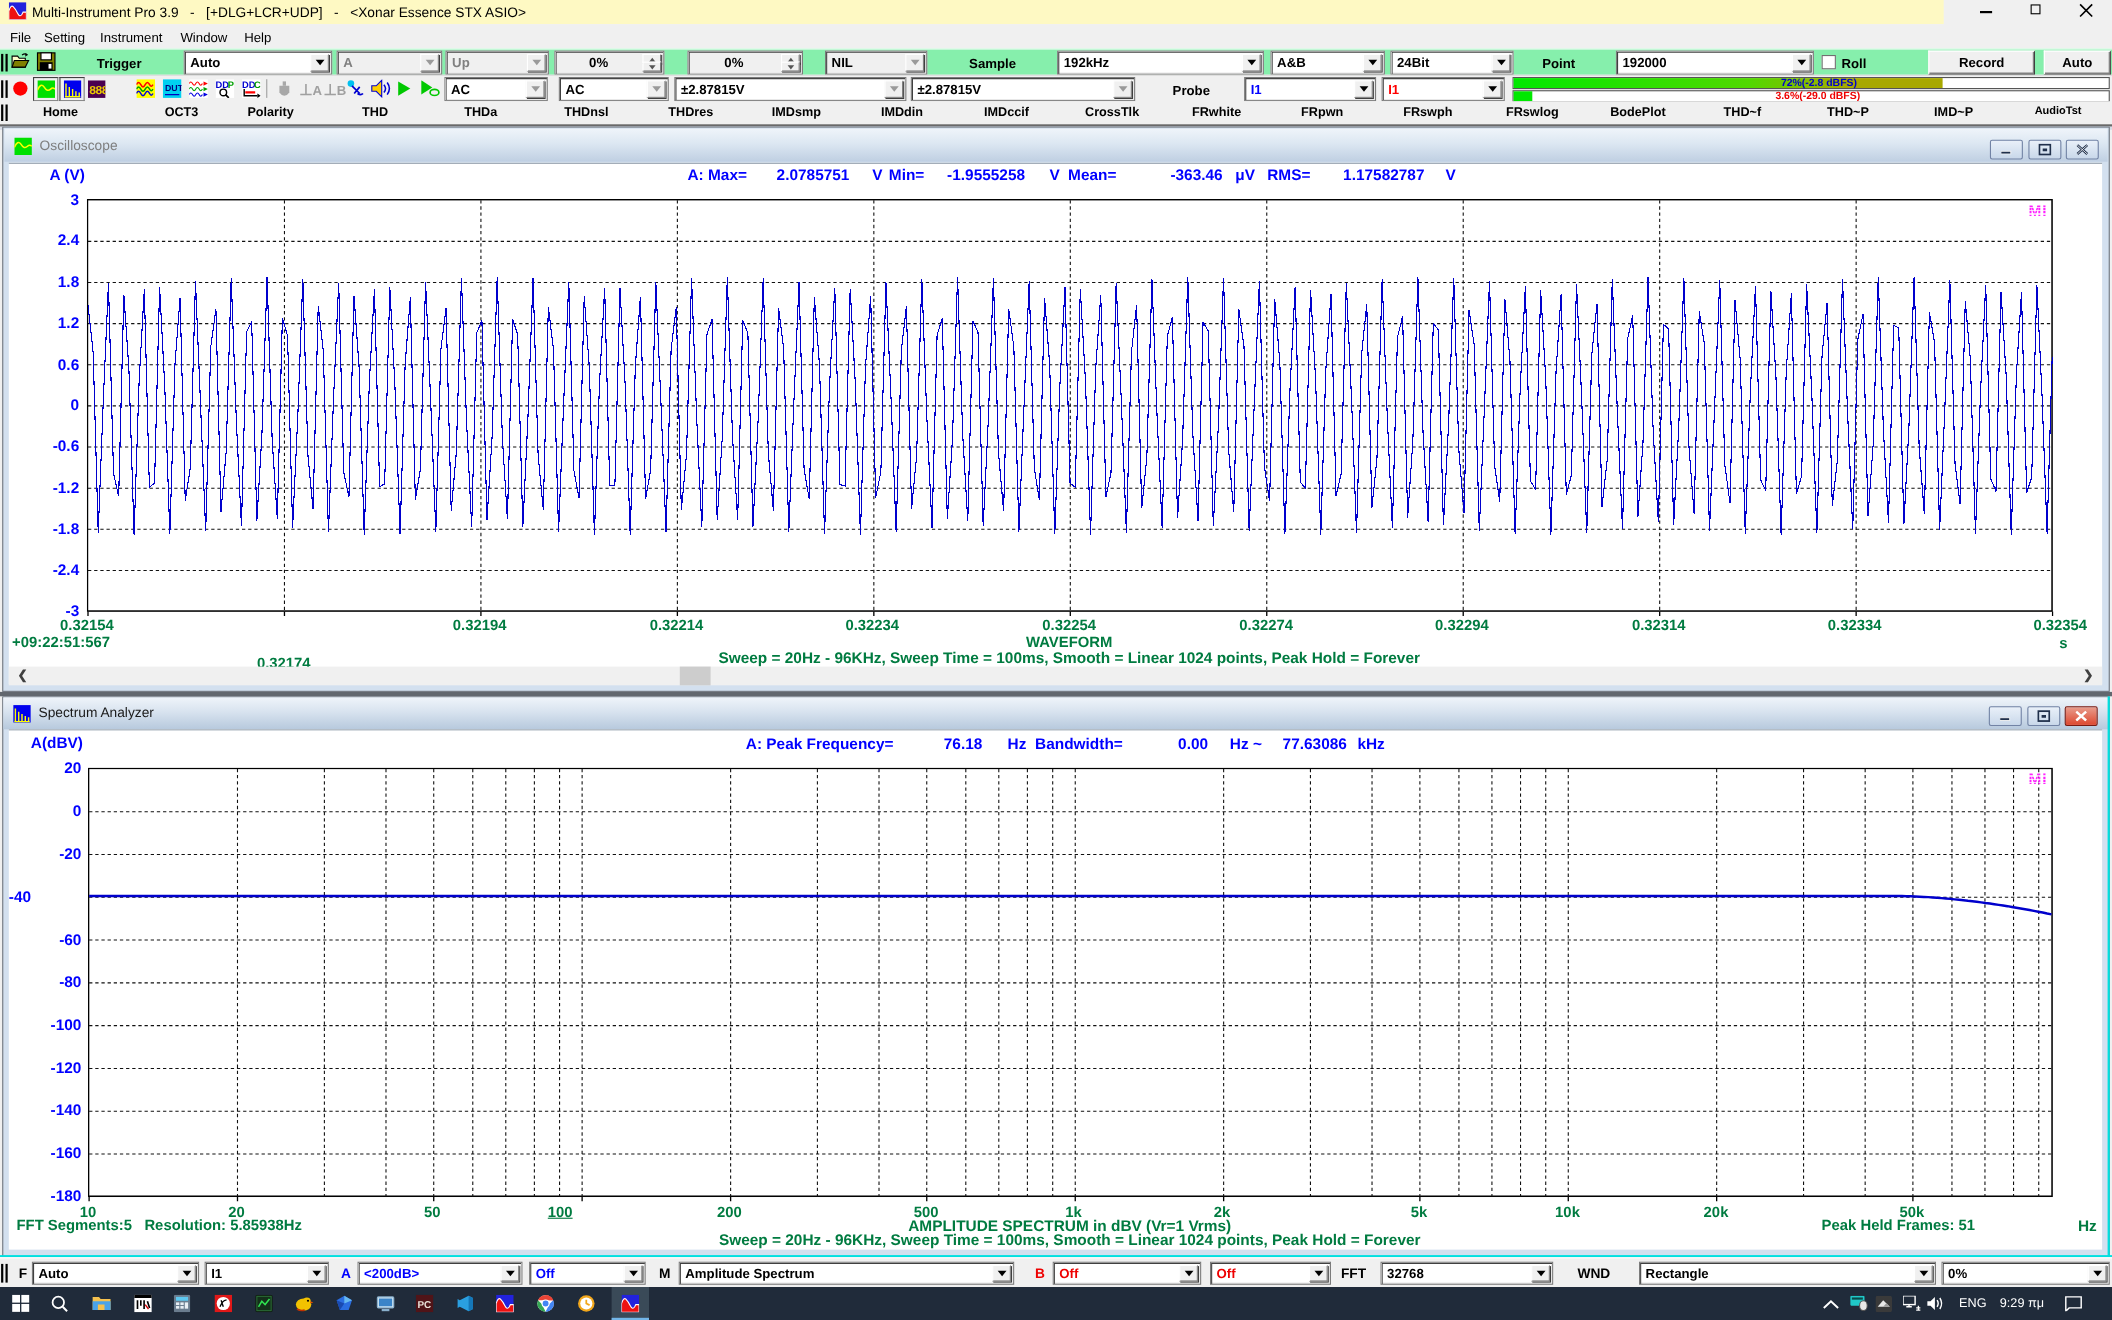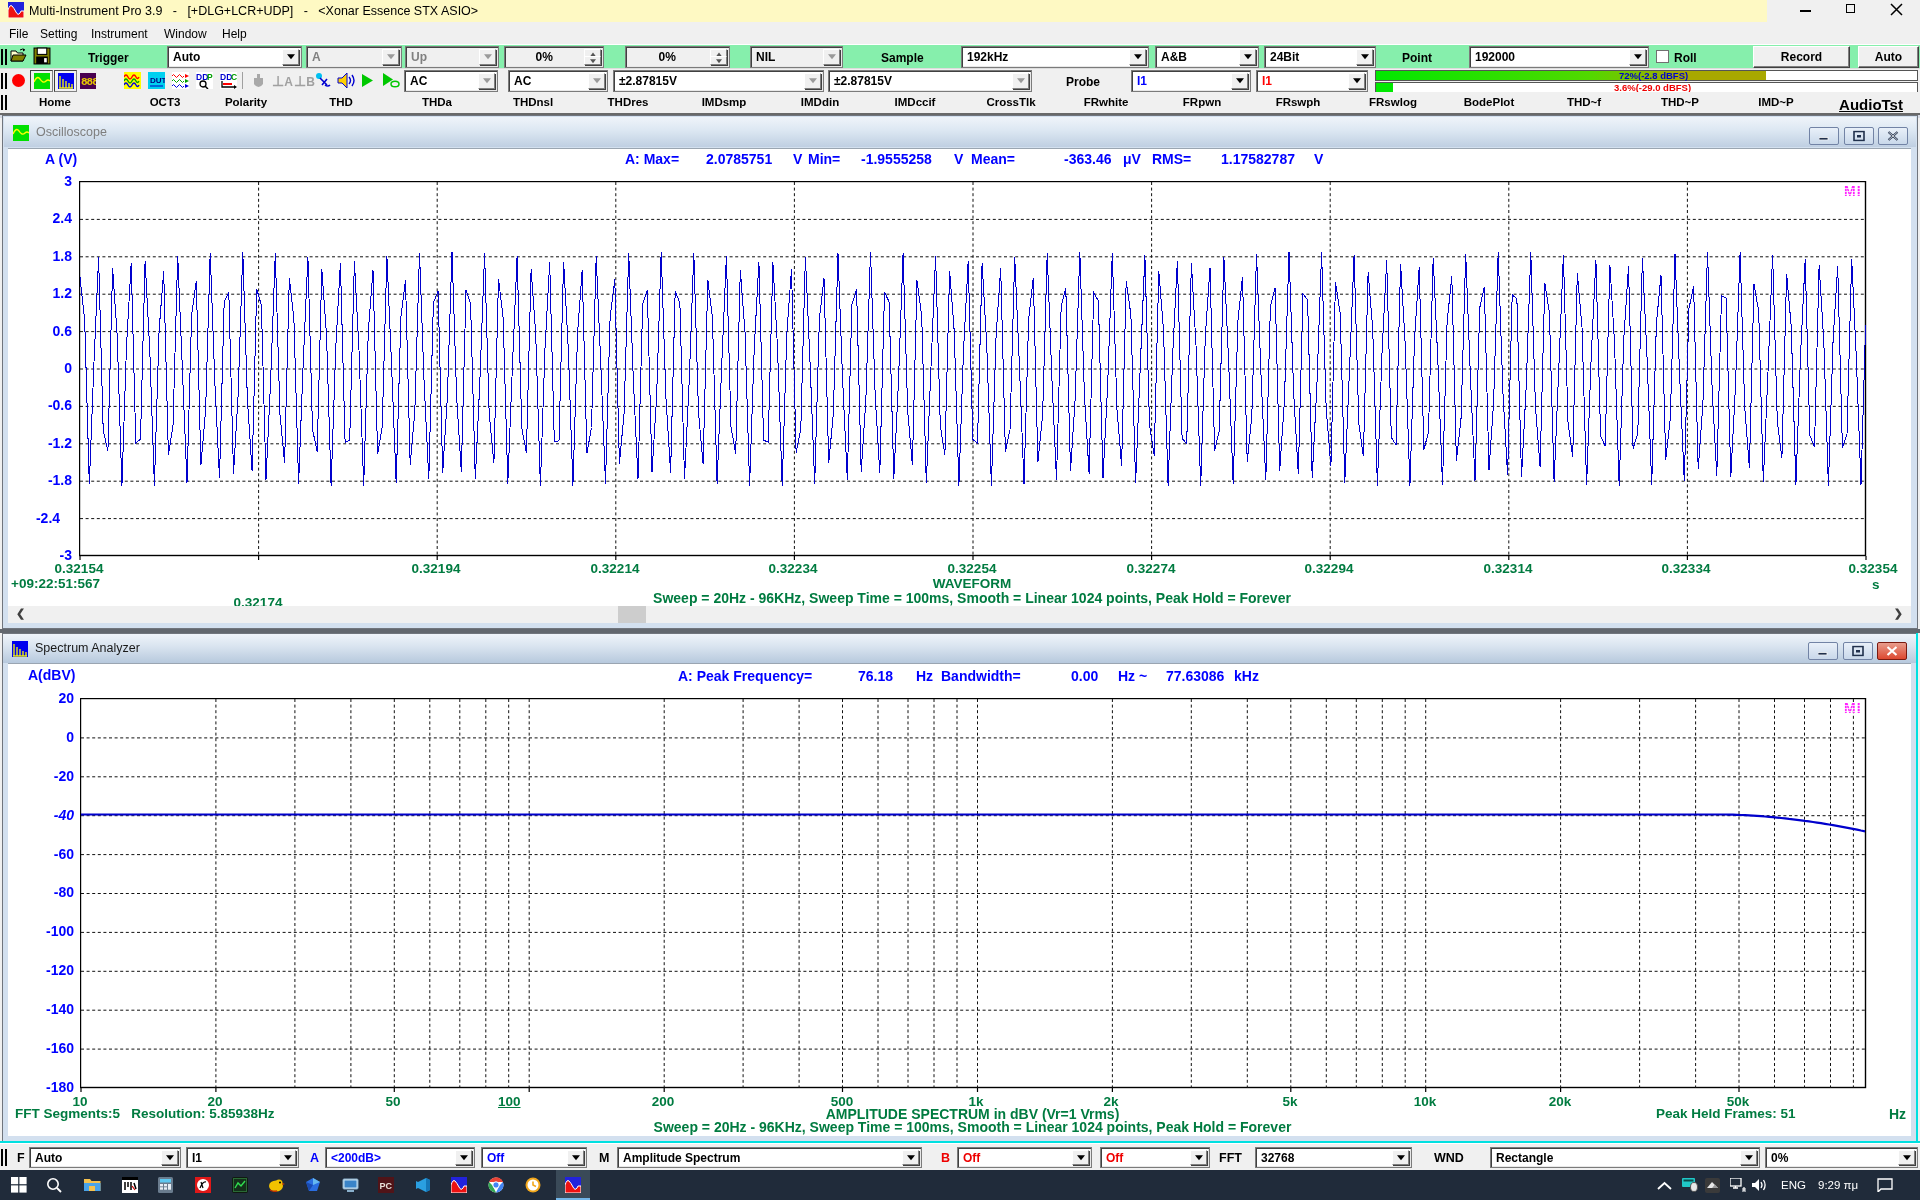--- a/index.html
+++ b/index.html
@@ -254,21 +254,21 @@
 <div class="abs b" style="left:915px;top:4px;transform:translateX(-50%);font-size:11.5px;">IMDccif</div>
 <div class="abs b" style="left:1011px;top:4px;transform:translateX(-50%);font-size:11.5px;">CrossTlk</div>
 <div class="abs b" style="left:1106px;top:4px;transform:translateX(-50%);font-size:11.5px;">FRwhite</div>
 <div class="abs b" style="left:1202px;top:4px;transform:translateX(-50%);font-size:11.5px;">FRpwn</div>
 <div class="abs b" style="left:1298px;top:4px;transform:translateX(-50%);font-size:11.5px;">FRswph</div>
 <div class="abs b" style="left:1393px;top:4px;transform:translateX(-50%);font-size:11.5px;">FRswlog</div>
 <div class="abs b" style="left:1489px;top:4px;transform:translateX(-50%);font-size:11.5px;">BodePlot</div>
 <div class="abs b" style="left:1584px;top:4px;transform:translateX(-50%);font-size:11.5px;">THD~f</div>
 <div class="abs b" style="left:1680px;top:4px;transform:translateX(-50%);font-size:11.5px;">THD~P</div>
 <div class="abs b" style="left:1776px;top:4px;transform:translateX(-50%);font-size:11.5px;">IMD~P</div>
-<div class="abs b" style="left:1871px;top:4px;transform:translateX(-50%);font-size:15px;text-decoration:underline;">AudioTst</div>
+<div class="abs b" style="left:1871px;top:4px;transform:translateX(-50%);font-size:10px;">AudioTst</div>
 </div>
 <div class="abs" style="left:0;top:113px;width:1920px;height:2px;background:#696969;"></div>
 <div class="abs" style="left:0;top:115px;width:1920px;height:3px;background:#8b9dc3;opacity:0.25;"></div>
 <div class="abs" style="left:2px;top:115px;width:1916px;height:514px;background:#d3e0ef;border:1px solid #70757d;">
 <div class="abs" style="left:1px;top:1px;right:1px;height:30px;background:linear-gradient(#eff4fa,#dce7f2 45%,#bfcfe2);">
 <div class="abs" style="left:9px;top:8px;"><svg width="16" height="16" viewBox="0 0 16 16">
           <rect width="16" height="16" fill="#00e000"></rect>
           <path d="M0 9 Q3 2 6 6 Q9 11 12 8 Q14 6 16 8" fill="none" stroke="#ffff00" stroke-width="1.4"></path>
         </svg></div>
 <div class="abs" style="left:32px;top:8px;font-size:12.5px;color:#7e7e7e;">Oscilloscope</div>
@@ -306,21 +306,21 @@
 <div class="bluelbl" style="left:1306px;top:2px;font-size:14px;">V</div>
 <div class="bluelbl" style="left:0;top:24px;width:64px;text-align:right;">3</div>
 <div class="bluelbl" style="left:0;top:61px;width:64px;text-align:right;">2.4</div>
 <div class="bluelbl" style="left:0;top:99px;width:64px;text-align:right;">1.8</div>
 <div class="bluelbl" style="left:0;top:136px;width:64px;text-align:right;">1.2</div>
 <div class="bluelbl" style="left:0;top:174px;width:64px;text-align:right;">0.6</div>
 <div class="bluelbl" style="left:0;top:211px;width:64px;text-align:right;">0</div>
 <div class="bluelbl" style="left:0;top:248px;width:64px;text-align:right;">-0.6</div>
 <div class="bluelbl" style="left:0;top:286px;width:64px;text-align:right;">-1.2</div>
 <div class="bluelbl" style="left:0;top:323px;width:64px;text-align:right;">-1.8</div>
-<div class="bluelbl" style="left:0;top:361px;width:64px;text-align:center;padding-left:16px;">-2.4</div>
+<div class="bluelbl" style="left:0;top:361px;width:64px;text-align:right;padding-left:16px;">-2.4</div>
 <div class="bluelbl" style="left:0;top:398px;width:64px;text-align:right;">-3</div>
 <svg class="abs" style="left:71px;top:32px;" width="1788" height="381">
 <rect x="0.5" y="0.5" width="1786" height="374" fill="#fff" stroke="#000" stroke-width="1.4"></rect>
 <g transform="translate(1,1)">
           <line x1="178.6" y1="0" x2="178.6" y2="374" class="g"></line>
 <line x1="357.2" y1="0" x2="357.2" y2="374" class="g"></line>
 <line x1="535.8" y1="0" x2="535.8" y2="374" class="g"></line>
 <line x1="714.4" y1="0" x2="714.4" y2="374" class="g"></line>
 <line x1="893.0" y1="0" x2="893.0" y2="374" class="g"></line>
 <line x1="1071.6" y1="0" x2="1071.6" y2="374" class="g"></line>
@@ -411,21 +411,21 @@
 <div class="bluelbl" style="left:850px;top:4px;font-size:14px;">76.18</div>
 <div class="bluelbl" style="left:908px;top:4px;font-size:14px;">Hz</div>
 <div class="bluelbl" style="left:933px;top:4px;font-size:14px;">Bandwidth=</div>
 <div class="bluelbl" style="left:1063px;top:4px;font-size:14px;">0.00</div>
 <div class="bluelbl" style="left:1110px;top:4px;font-size:14px;">Hz ~</div>
 <div class="bluelbl" style="left:1158px;top:4px;font-size:14px;">77.63086</div>
 <div class="bluelbl" style="left:1226px;top:4px;font-size:14px;">kHz</div>
 <div class="bluelbl" style="left:0;top:26px;width:66px;text-align:right;">20</div>
 <div class="bluelbl" style="left:0;top:65px;width:66px;text-align:right;">0</div>
 <div class="bluelbl" style="left:0;top:104px;width:66px;text-align:right;">-20</div>
-<div class="bluelbl" style="left:0;top:143px;width:66px;text-align:right;font-style:italic;">-40</div>
+<div class="bluelbl" style="left:0;top:143px;width:66px;text-align:left;">-40</div>
 <div class="bluelbl" style="left:0;top:182px;width:66px;text-align:right;">-60</div>
 <div class="bluelbl" style="left:0;top:220px;width:66px;text-align:right;">-80</div>
 <div class="bluelbl" style="left:0;top:259px;width:66px;text-align:right;">-100</div>
 <div class="bluelbl" style="left:0;top:298px;width:66px;text-align:right;">-120</div>
 <div class="bluelbl" style="left:0;top:337px;width:66px;text-align:right;">-140</div>
 <div class="bluelbl" style="left:0;top:376px;width:66px;text-align:right;">-160</div>
 <div class="bluelbl" style="left:0;top:415px;width:66px;text-align:right;">-180</div>
 <svg class="abs" style="left:72px;top:34px;" width="1787" height="396">
 <rect x="0.5" y="0.5" width="1785" height="389" fill="#fff" stroke="#000" stroke-width="1.4"></rect>
 <g transform="translate(1,1)">

